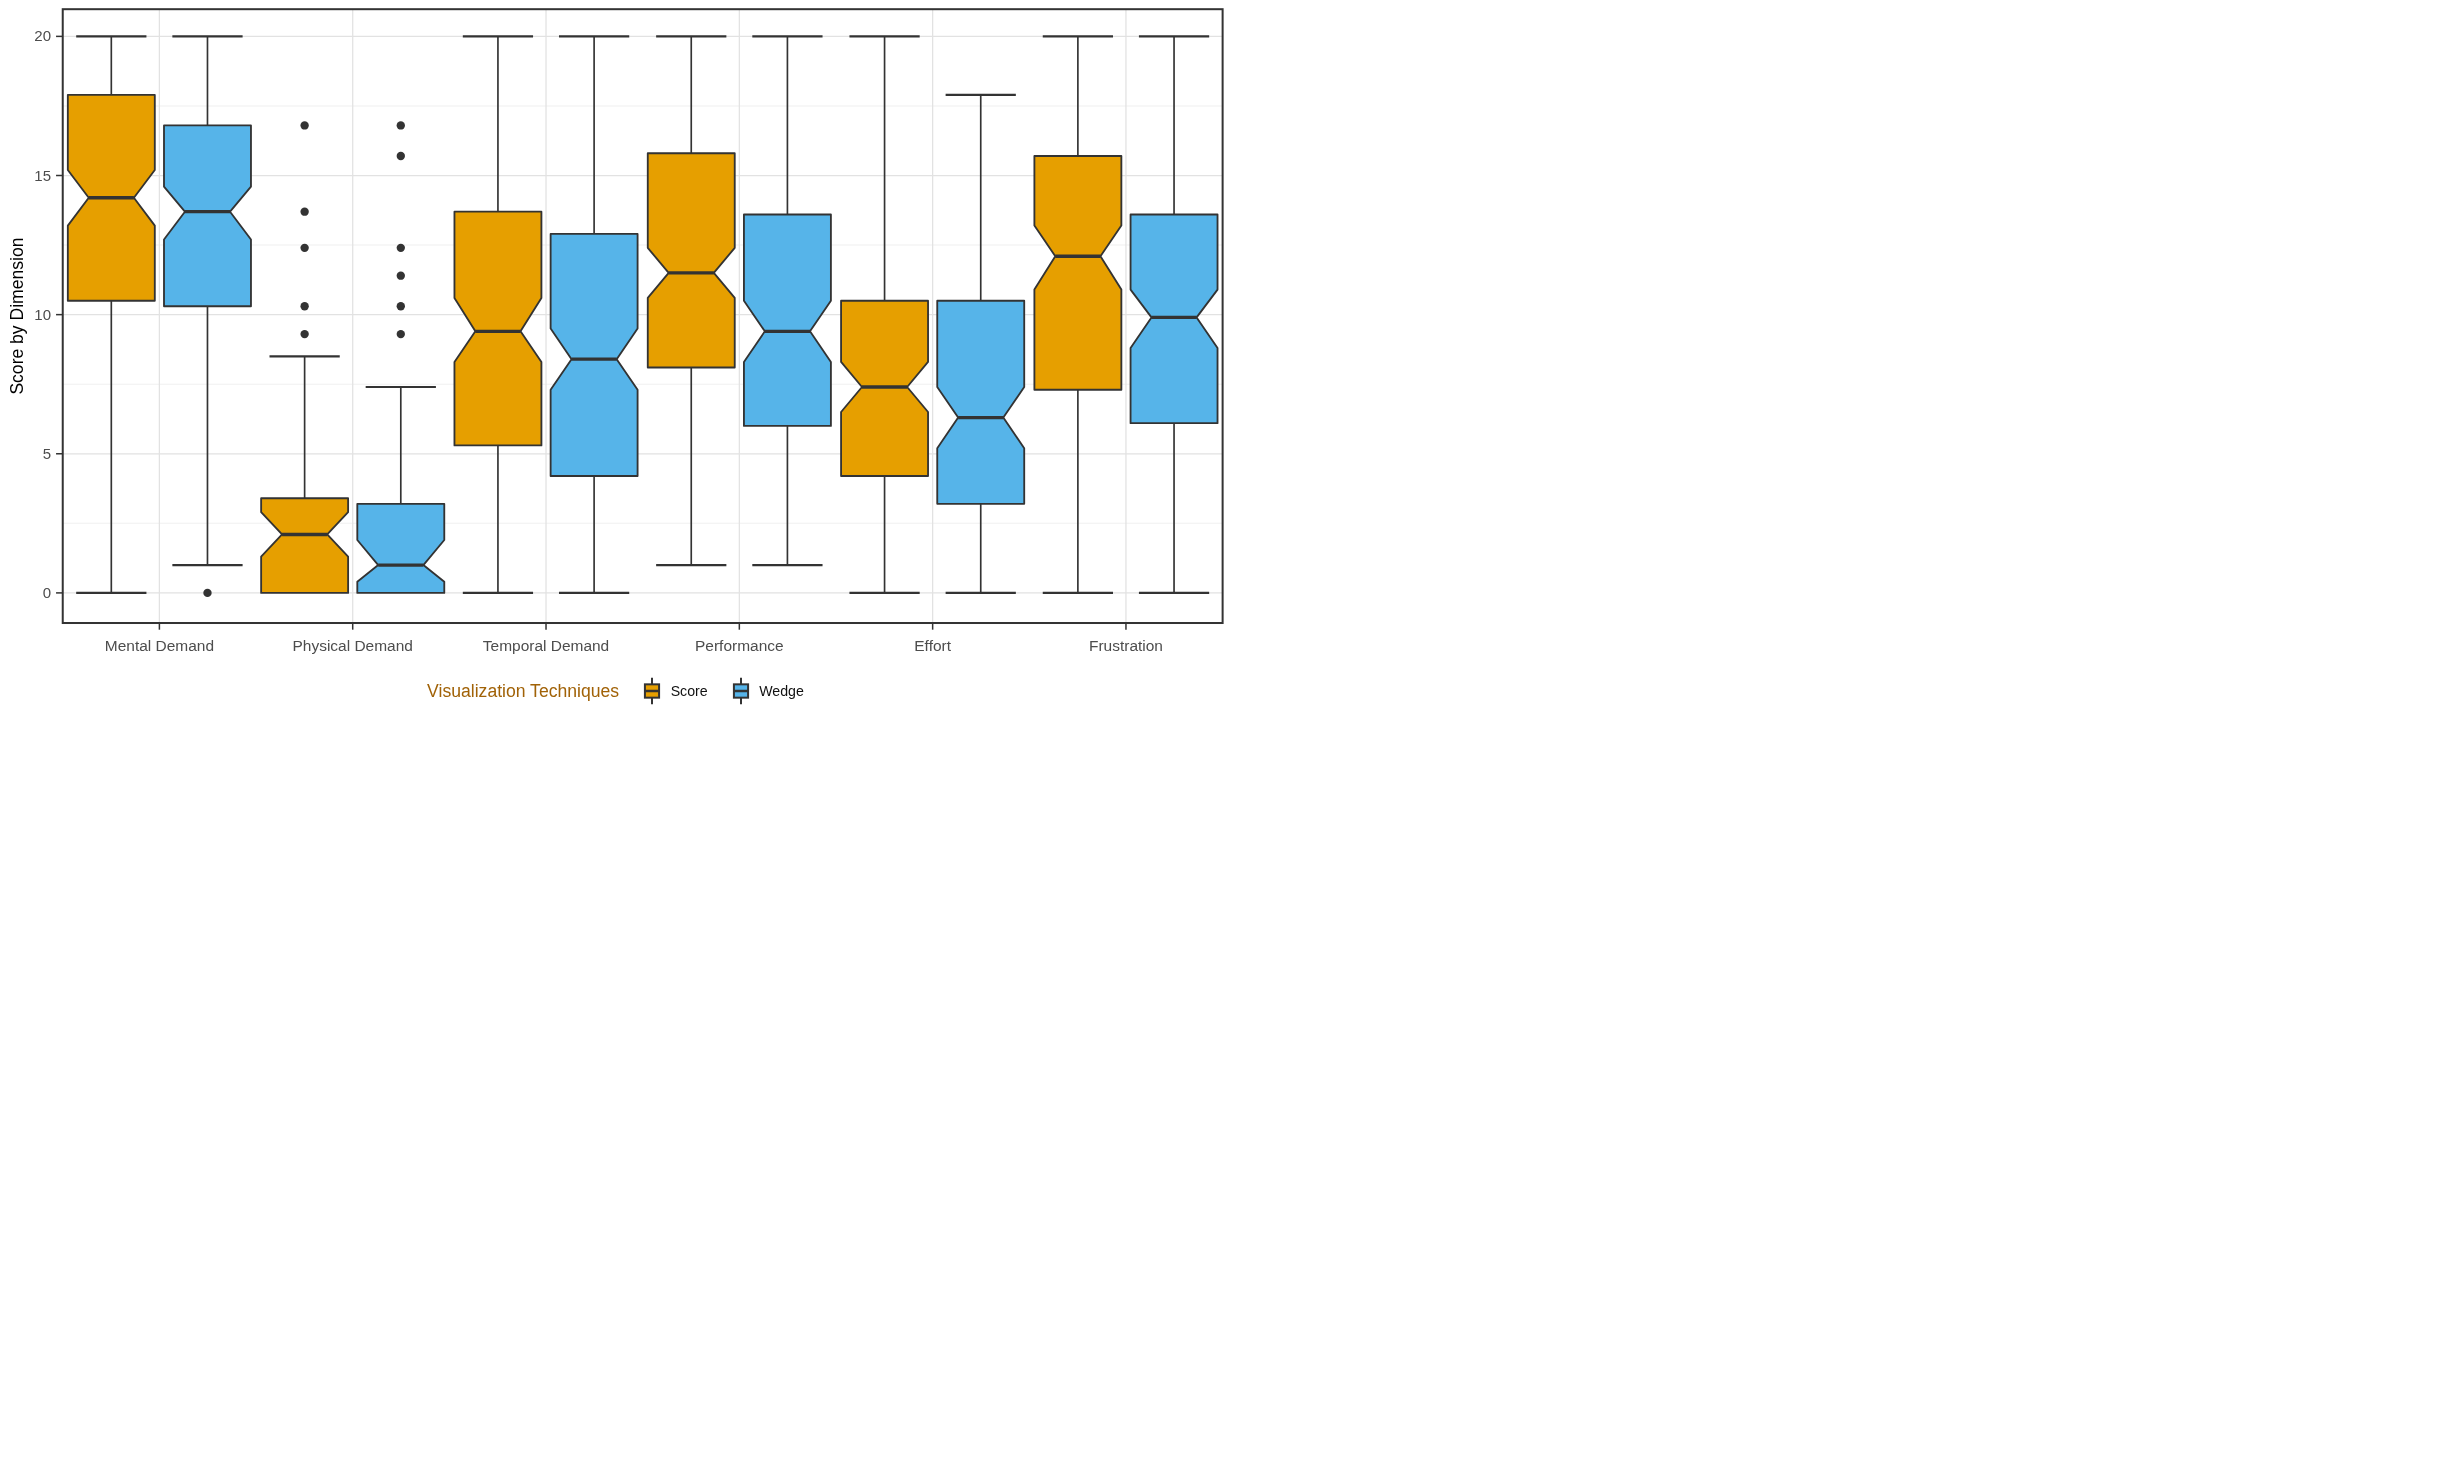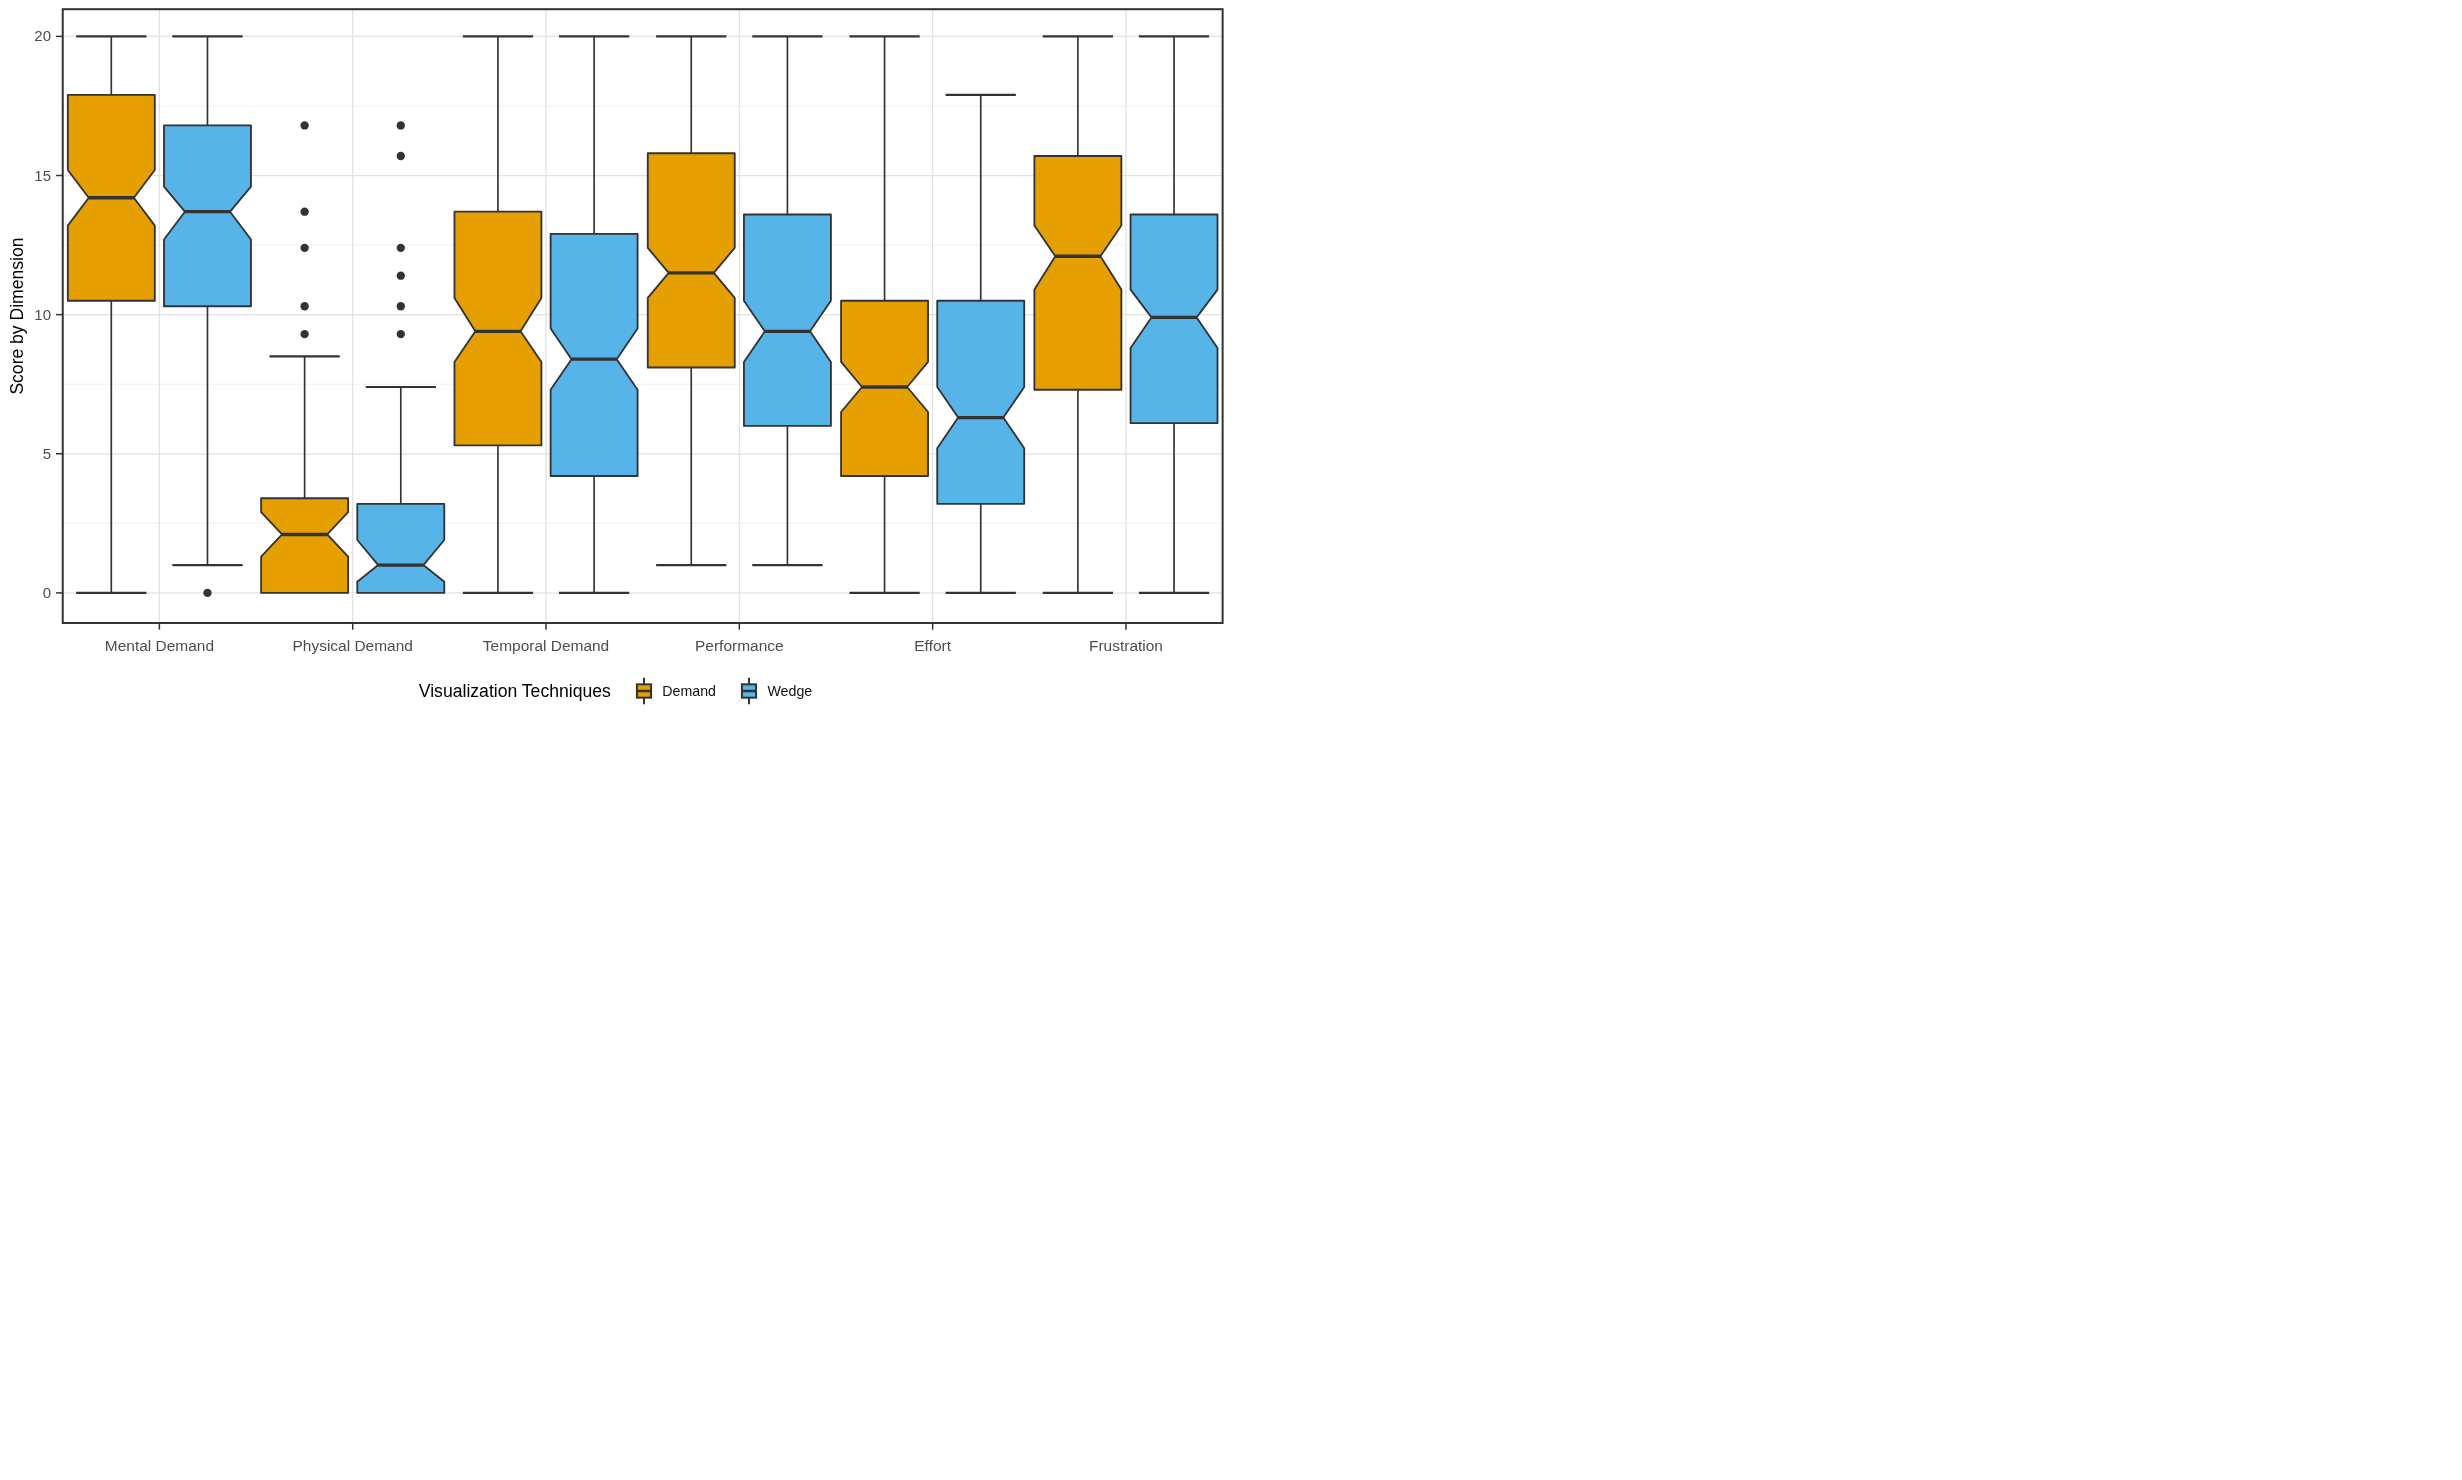--- a/index.html
+++ b/index.html
@@ -1,20 +1,20 @@
 <!DOCTYPE html>
 <html style="font-size:13.4px"><head>
 <meta charset="utf-8">
 <style>
   html,body{margin:0;padding:0;background:#ffffff;}
   body{width:1231px;height:740px;font-family:"Liberation Sans",sans-serif;overflow:hidden;}
   .page{position:relative;width:1231px;height:740px;background:#fff;}
   svg text{font-family:"Liberation Sans",sans-serif;}
   .legend{position:absolute;left:0;top:676px;width:1231px;display:flex;align-items:center;justify-content:center;gap:22px;}
-  .legend-title{font-size:17.6px;color:#000000;}
+  .legend-title{font-size:17.6px;color:#a16207;}
   .legend-item{display:flex;align-items:center;gap:7.5px;}
   .legend-label{font-size:14.2px;color:#111;}
 </style>
 </head>
 <body>
 
 <div class="page">
 
   <svg id="chart" width="1231" height="669" viewBox="0 0 1472 800">
     <g id="plot-generated">
@@ -142,21 +142,21 @@
 
   <div class="legend">
     <span class="legend-title">Visualization Techniques</span>
 
     <div class="legend-item">
       <svg width="22" height="30" viewBox="0 0 26 36">
         <line x1="13" y1="2" x2="13" y2="34" stroke="#333333" stroke-width="2.4"></line>
         <rect x="4.5" y="10" width="17" height="16" stroke="#333333" stroke-width="2.4" fill="#E69F00"></rect>
         <line x1="4.5" y1="18" x2="21.5" y2="18" stroke="#333333" stroke-width="3"></line>
       </svg>
-      <span class="legend-label">Demand</span>
+      <span class="legend-label">Score</span>
     </div>
 
     <div class="legend-item">
       <svg width="22" height="30" viewBox="0 0 26 36">
         <line x1="13" y1="2" x2="13" y2="34" stroke="#333333" stroke-width="2.4"></line>
         <rect x="4.5" y="10" width="17" height="16" stroke="#333333" stroke-width="2.4" fill="#56B4E9"></rect>
         <line x1="4.5" y1="18" x2="21.5" y2="18" stroke="#333333" stroke-width="3"></line>
       </svg>
       <span class="legend-label">Wedge</span>
     </div>

